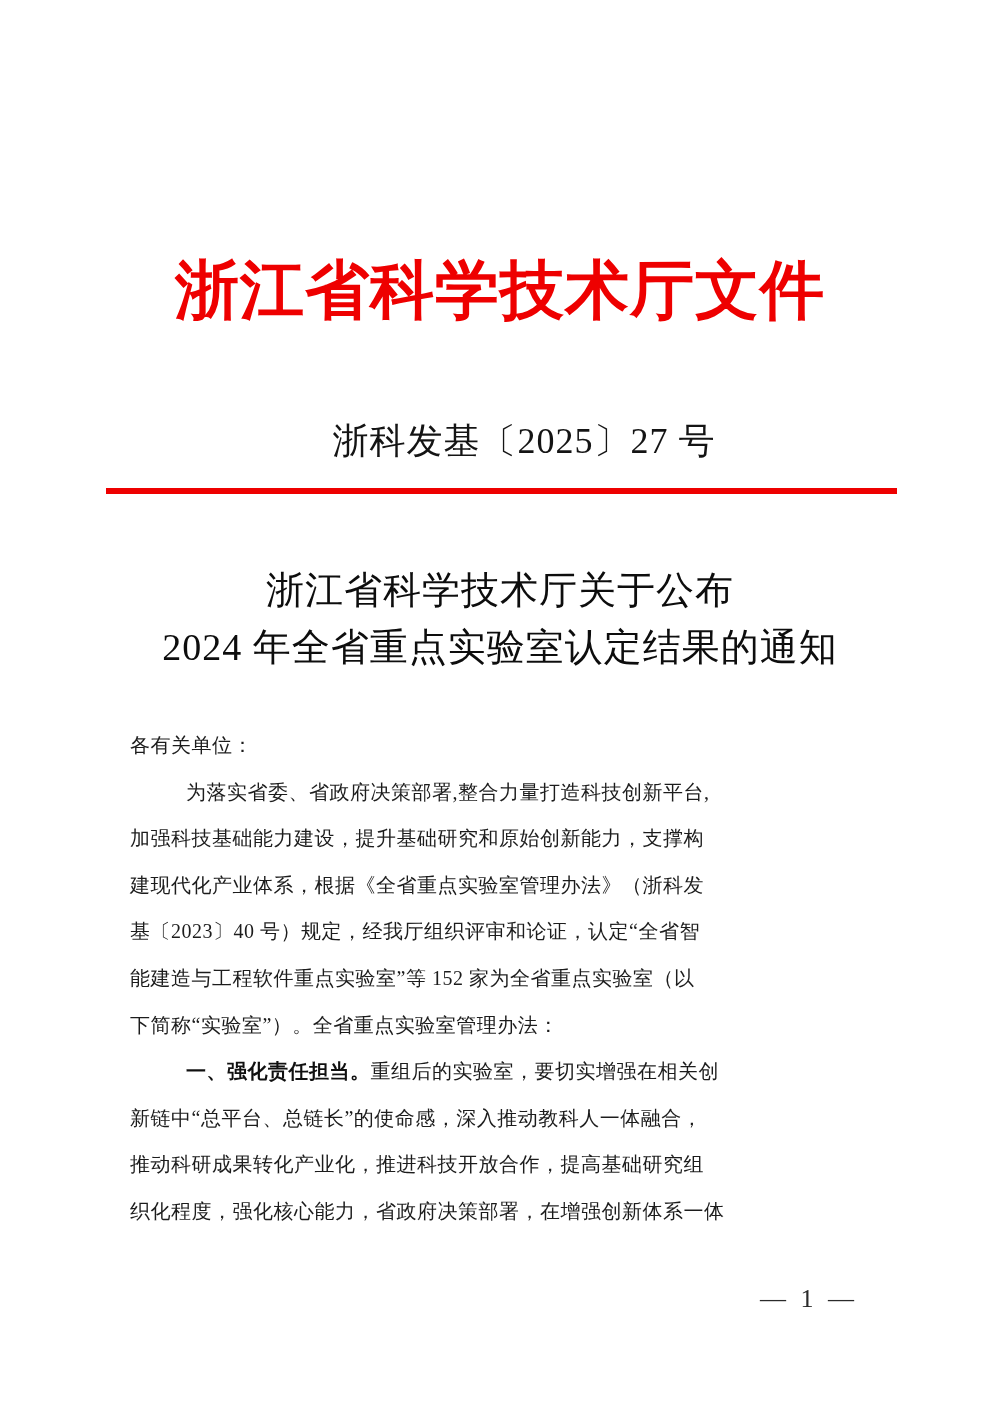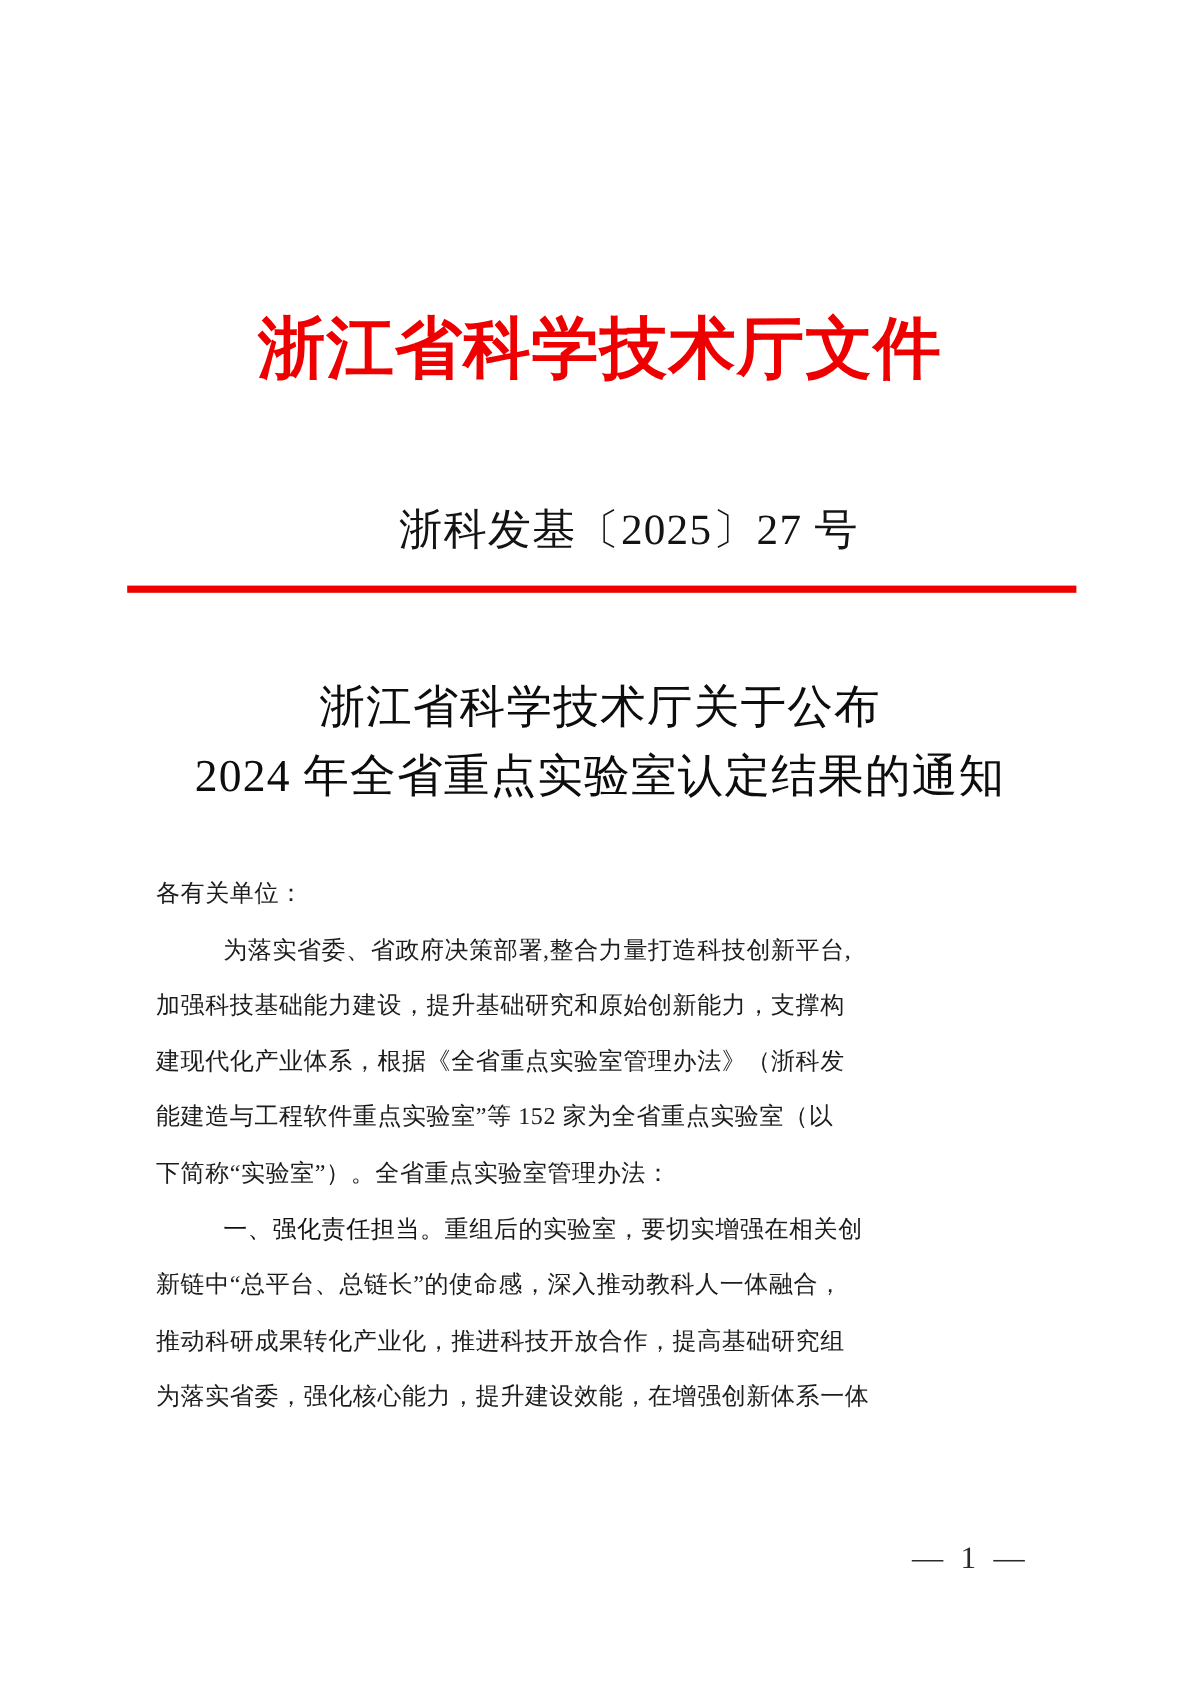--- a/index.html
+++ b/index.html
@@ -16,21 +16,21 @@
     font-family: "Liberation Serif", "DejaVu Serif", serif;
     color: #1c1c1c;
   }
   
   .org-title {
     position: absolute;
     top: 243px;
     left: 0;
     width: 100%;
     text-align: center;
-    font-size: 56px;
+    font-size: 64px;
     line-height: 96px;
     font-weight: bold;
     letter-spacing: 1px;
     white-space: nowrap;
   }
   
   .doc-number {
     position: absolute;
     top: 422px;
     left: 0;
@@ -77,21 +77,21 @@
   .body-text .line {
     height: 46.6px;
     line-height: 46.6px;
     white-space: nowrap;
     letter-spacing: 0.5px;
   }
   .body-text .line.indent {
     padding-left: 56px;
   }
   .bold-seg {
-    font-weight: normal;
+    font-weight: bold;
     font-family: "Liberation Sans", "DejaVu Sans", sans-serif;
     color: #101010;
   }
   
   .page-number {
     position: absolute;
     top: 1283px;
     right: 142px;
     font-size: 26px;
     line-height: 32px;
@@ -114,23 +114,24 @@
   <div class="doc-title">
     <div>浙江省科学技术厅关于公布</div>
     <div>2024 年全省重点实验室认定结果的通知</div>
   </div>
 
   <div class="body-text">
       <div class="line"><span>各有关单位：</span></div>
       <div class="line indent"><span>为落实省委、省政府决策部署,整合力量打造科技创新平台,</span></div>
       <div class="line"><span>加强科技基础能力建设，提升基础研究和原始创新能力，支撑构</span></div>
       <div class="line"><span>建现代化产业体系，根据《全省重点实验室管理办法》（浙科发</span></div>
+      <div class="line"><span>基〔2023〕40 号）规定，经我厅组织评审和论证，认定“全省智</span></div>
       <div class="line"><span>能建造与工程软件重点实验室”等 152 家为全省重点实验室（以</span></div>
       <div class="line"><span>下简称“实验室”）。全省重点实验室管理办法：</span></div>
       <div class="line indent"><span class="bold-seg">一、强化责任担当。</span><span>重组后的实验室，要切实增强在相关创</span></div>
       <div class="line"><span>新链中“总平台、总链长”的使命感，深入推动教科人一体融合，</span></div>
       <div class="line"><span>推动科研成果转化产业化，推进科技开放合作，提高基础研究组</span></div>
-      <div class="line"><span>为落实省委，强化核心能力，提升建设效能，在增强创新体系一体</span></div>
+      <div class="line"><span>织化程度，强化核心能力，省政府决策部署，在增强创新体系一体</span></div>
     </div>
 
   <div class="page-number">— 1 —</div>
 
 </div>
 
 </body></html>

